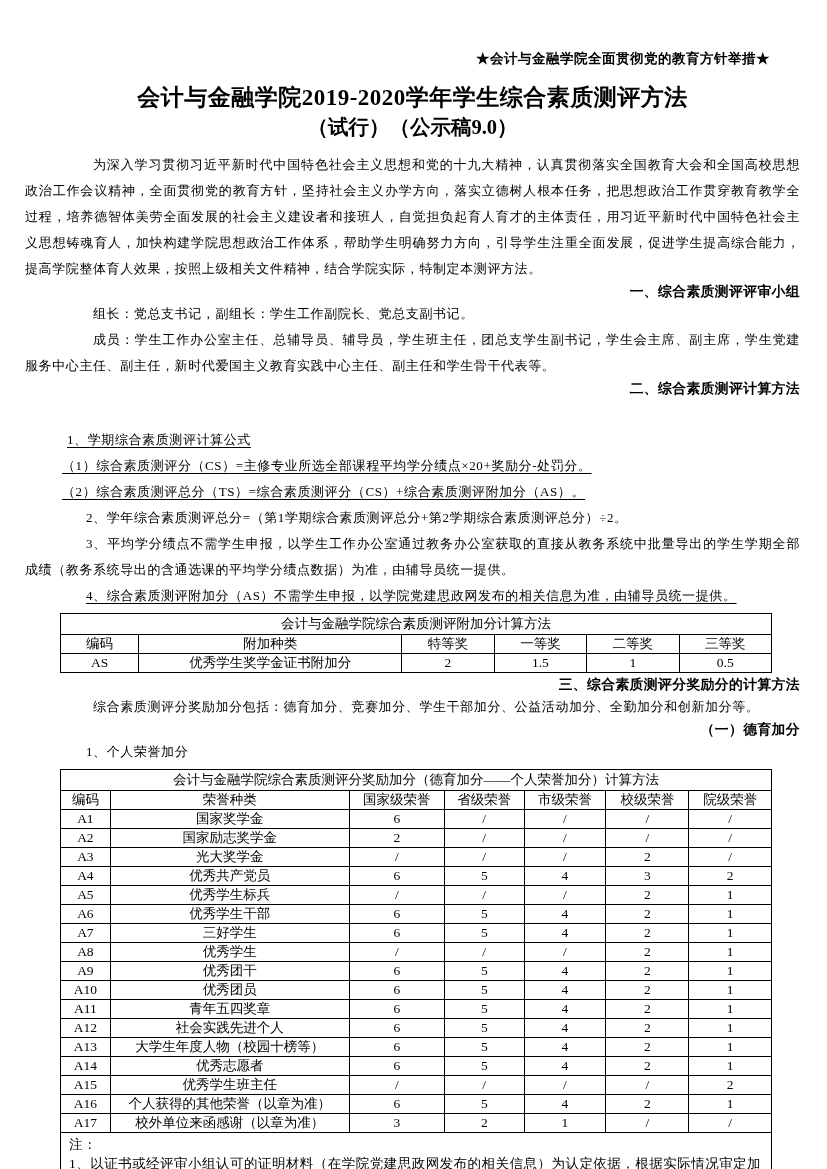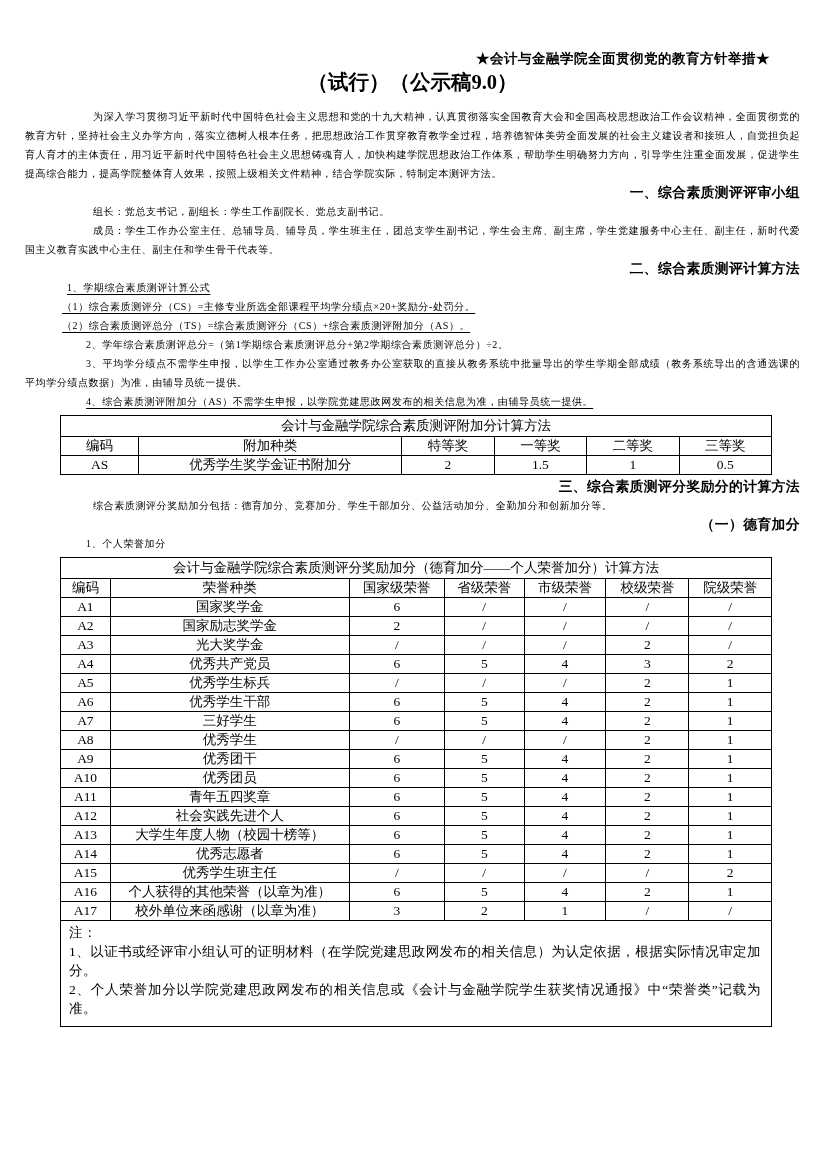--- a/index.html
+++ b/index.html
@@ -32,37 +32,37 @@
   }
   .subtitle {
     text-align: center;
     font-weight: bold;
     font-size: 20.5px;
     line-height: 28px;
   }
   .body-text { margin-top: 11px; }
   p.para {
     margin: 0;
-    font-size: 10px;
-    line-height: 19px;
+    font-size: 13px;
+    line-height: 26px;
     text-align: justify;
     text-indent: 68px;
     letter-spacing: 0.6px;
   }
   p.heading {
     margin: 0;
     font-family: "Liberation Sans", sans-serif;
     font-weight: bold;
     font-size: 13.8px;
     line-height: 19px;
     text-indent: 68px;
     letter-spacing: 0.4px;
     text-align: right;
   }
-  p.ind-item1 { text-indent: 42px; }
+  p.ind-item1 { text-indent: 42px; margin-top: 29px; }
   p.ind-formula { text-indent: 37px; }
   p.ind-num { text-indent: 61px; }
   .u { text-decoration: underline; text-underline-offset: 3px; }
   table.doc-table {
     width: 712px;
     margin: 4px 0 0 35px;
     border-collapse: collapse;
     table-layout: fixed;
     font-size: 13.5px;
   }
@@ -90,20 +90,21 @@
   .notes-box p { margin: 0; text-align: justify; letter-spacing: 0.4px; }
   .gap-s { height: 2px; }
 </style>
 </head>
 <body>
 
 <div class="page">
 
   <div class="slogan">★会计与金融学院全面贯彻党的教育方针举措★</div>
 
+  <div class="title">会计与金融学院2019-2020学年学生综合素质测评方法</div>
   <div class="subtitle">（试行）（公示稿9.0）</div>
 
   <div class="body-text">
 
     <p class="para">为深入学习贯彻习近平新时代中国特色社会主义思想和党的十九大精神，认真贯彻落实全国教育大会和全国高校思想政治工作会议精神，全面贯彻党的教育方针，坚持社会主义办学方向，落实立德树人根本任务，把思想政治工作贯穿教育教学全过程，培养德智体美劳全面发展的社会主义建设者和接班人，自觉担负起育人育才的主体责任，用习近平新时代中国特色社会主义思想铸魂育人，加快构建学院思想政治工作体系，帮助学生明确努力方向，引导学生注重全面发展，促进学生提高综合能力，提高学院整体育人效果，按照上级相关文件精神，结合学院实际，特制定本测评方法。</p>
 
     <p class="heading">一、综合素质测评评审小组</p>
     <p class="para">组长：党总支书记，副组长：学生工作副院长、党总支副书记。</p>
     <p class="para">成员：学生工作办公室主任、总辅导员、辅导员，学生班主任，团总支学生副书记，学生会主席、副主席，学生党建服务中心主任、副主任，新时代爱国主义教育实践中心主任、副主任和学生骨干代表等。</p>
 

